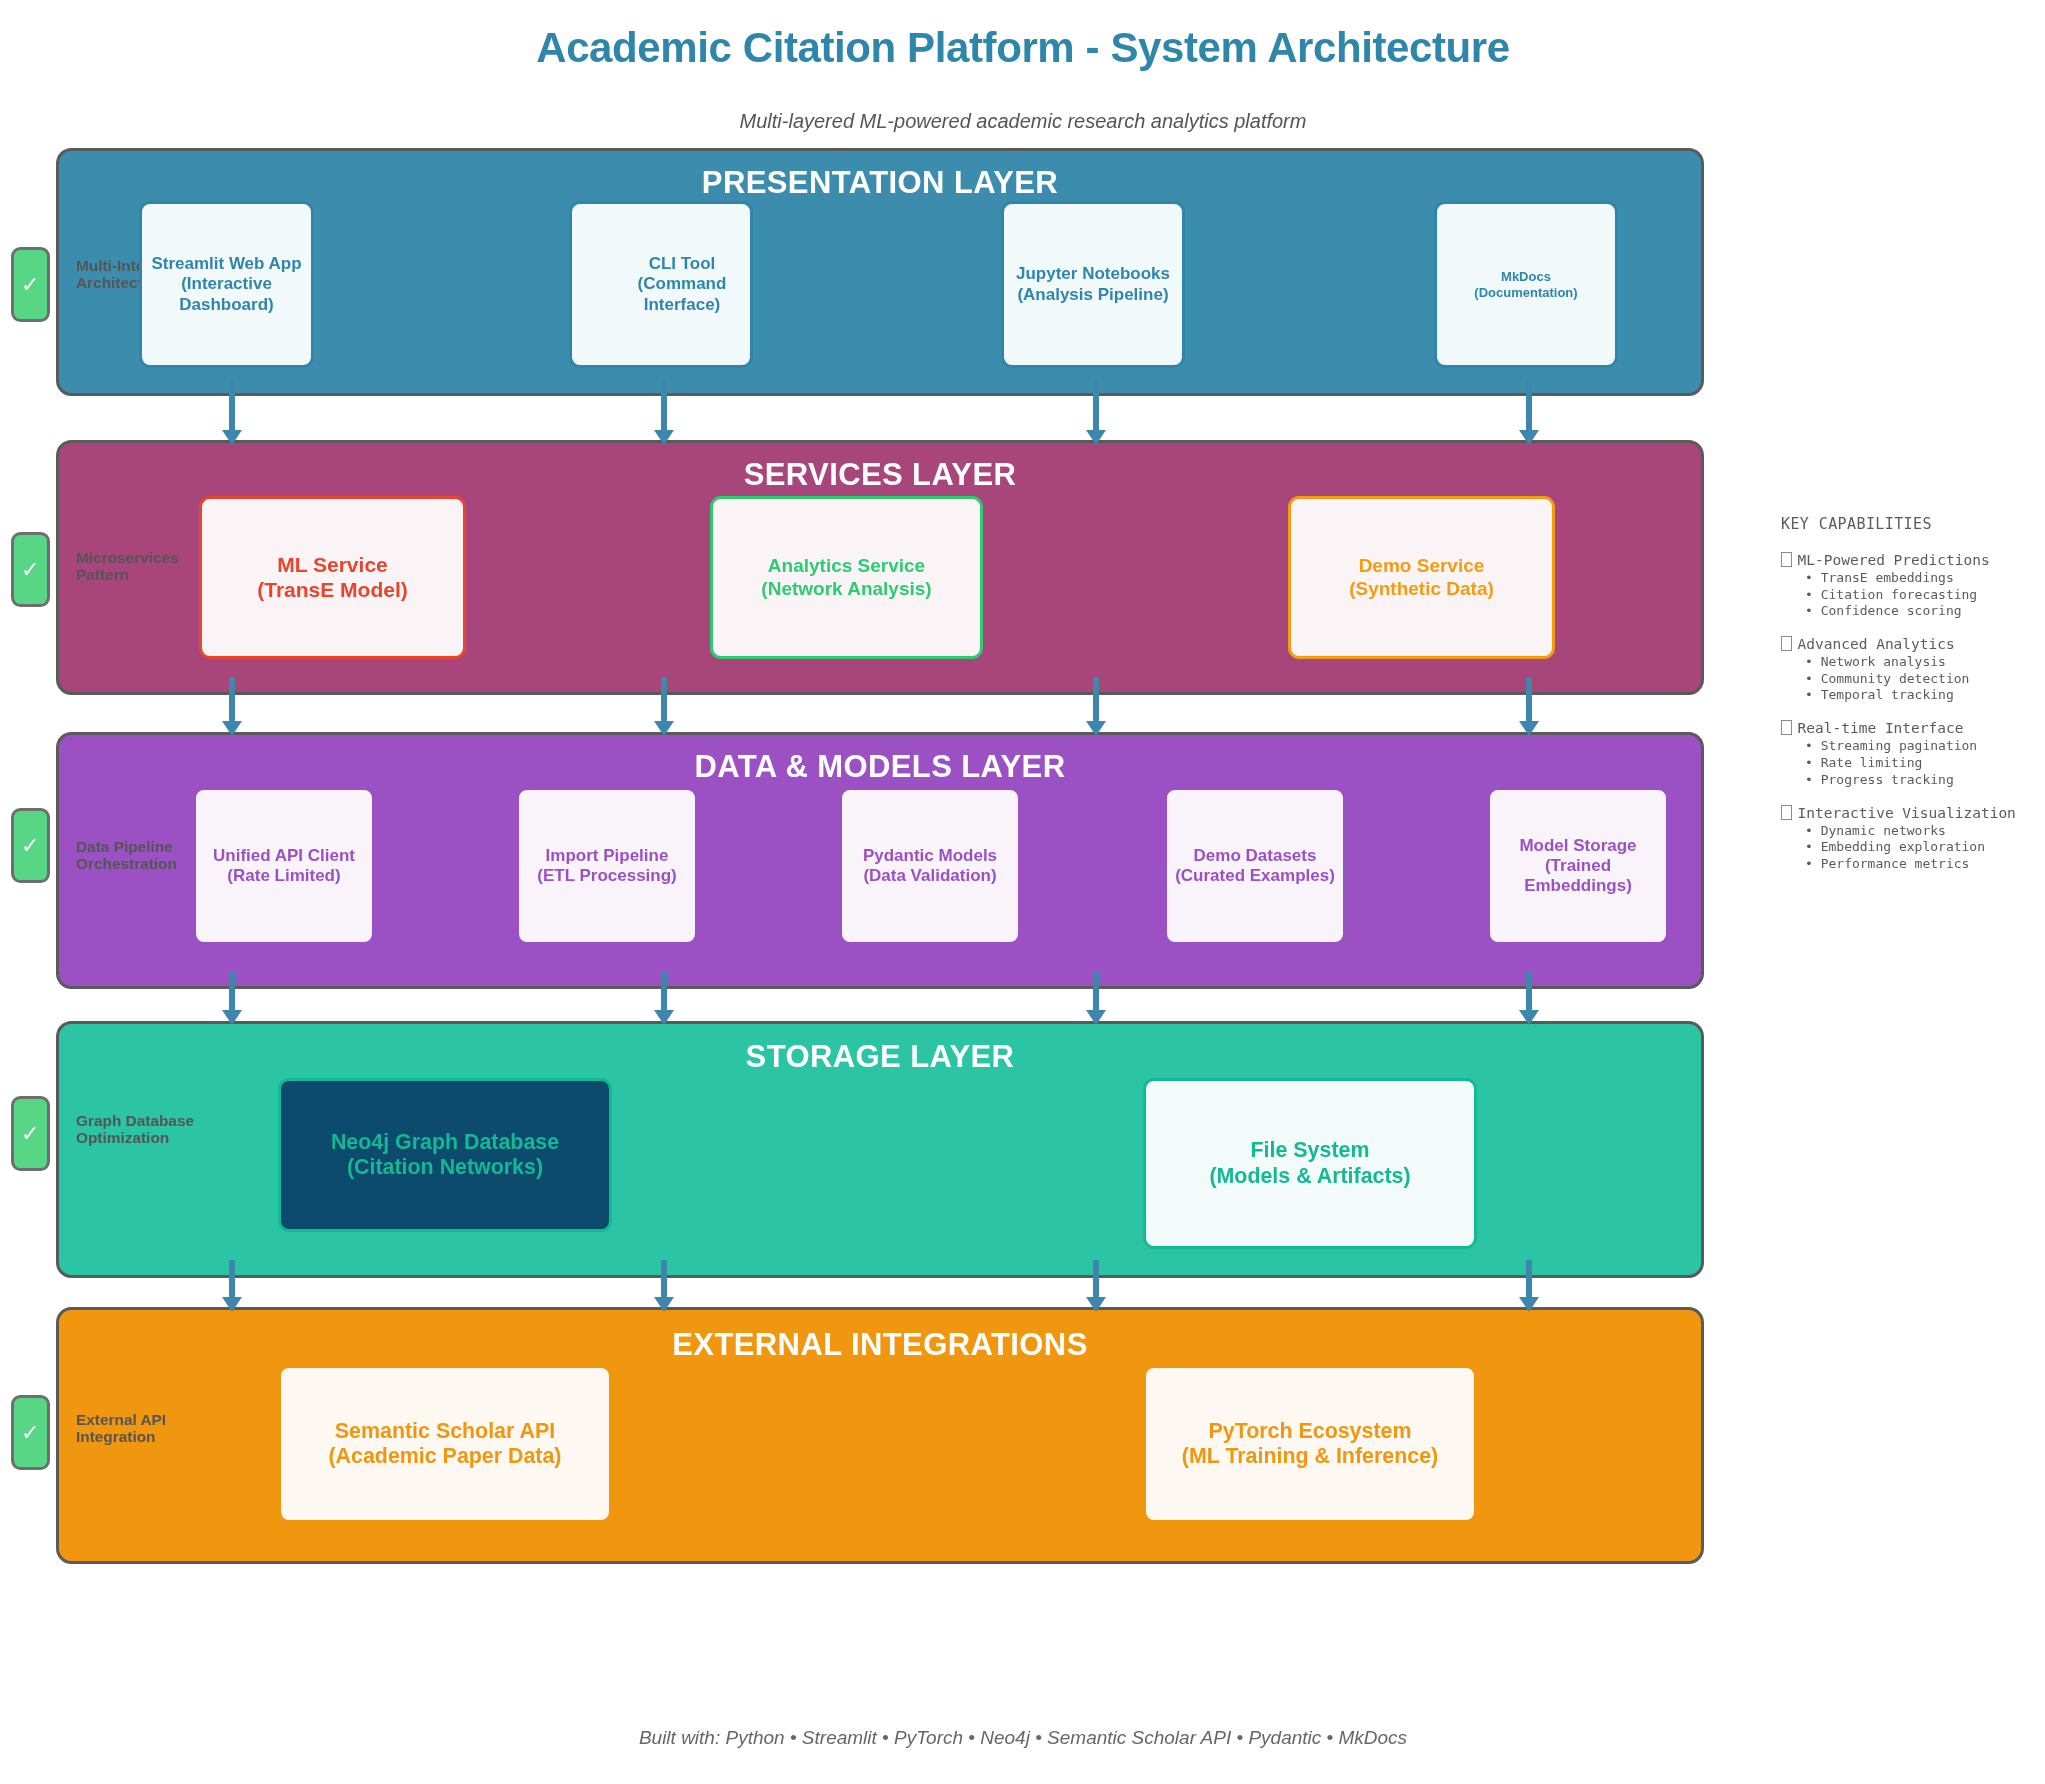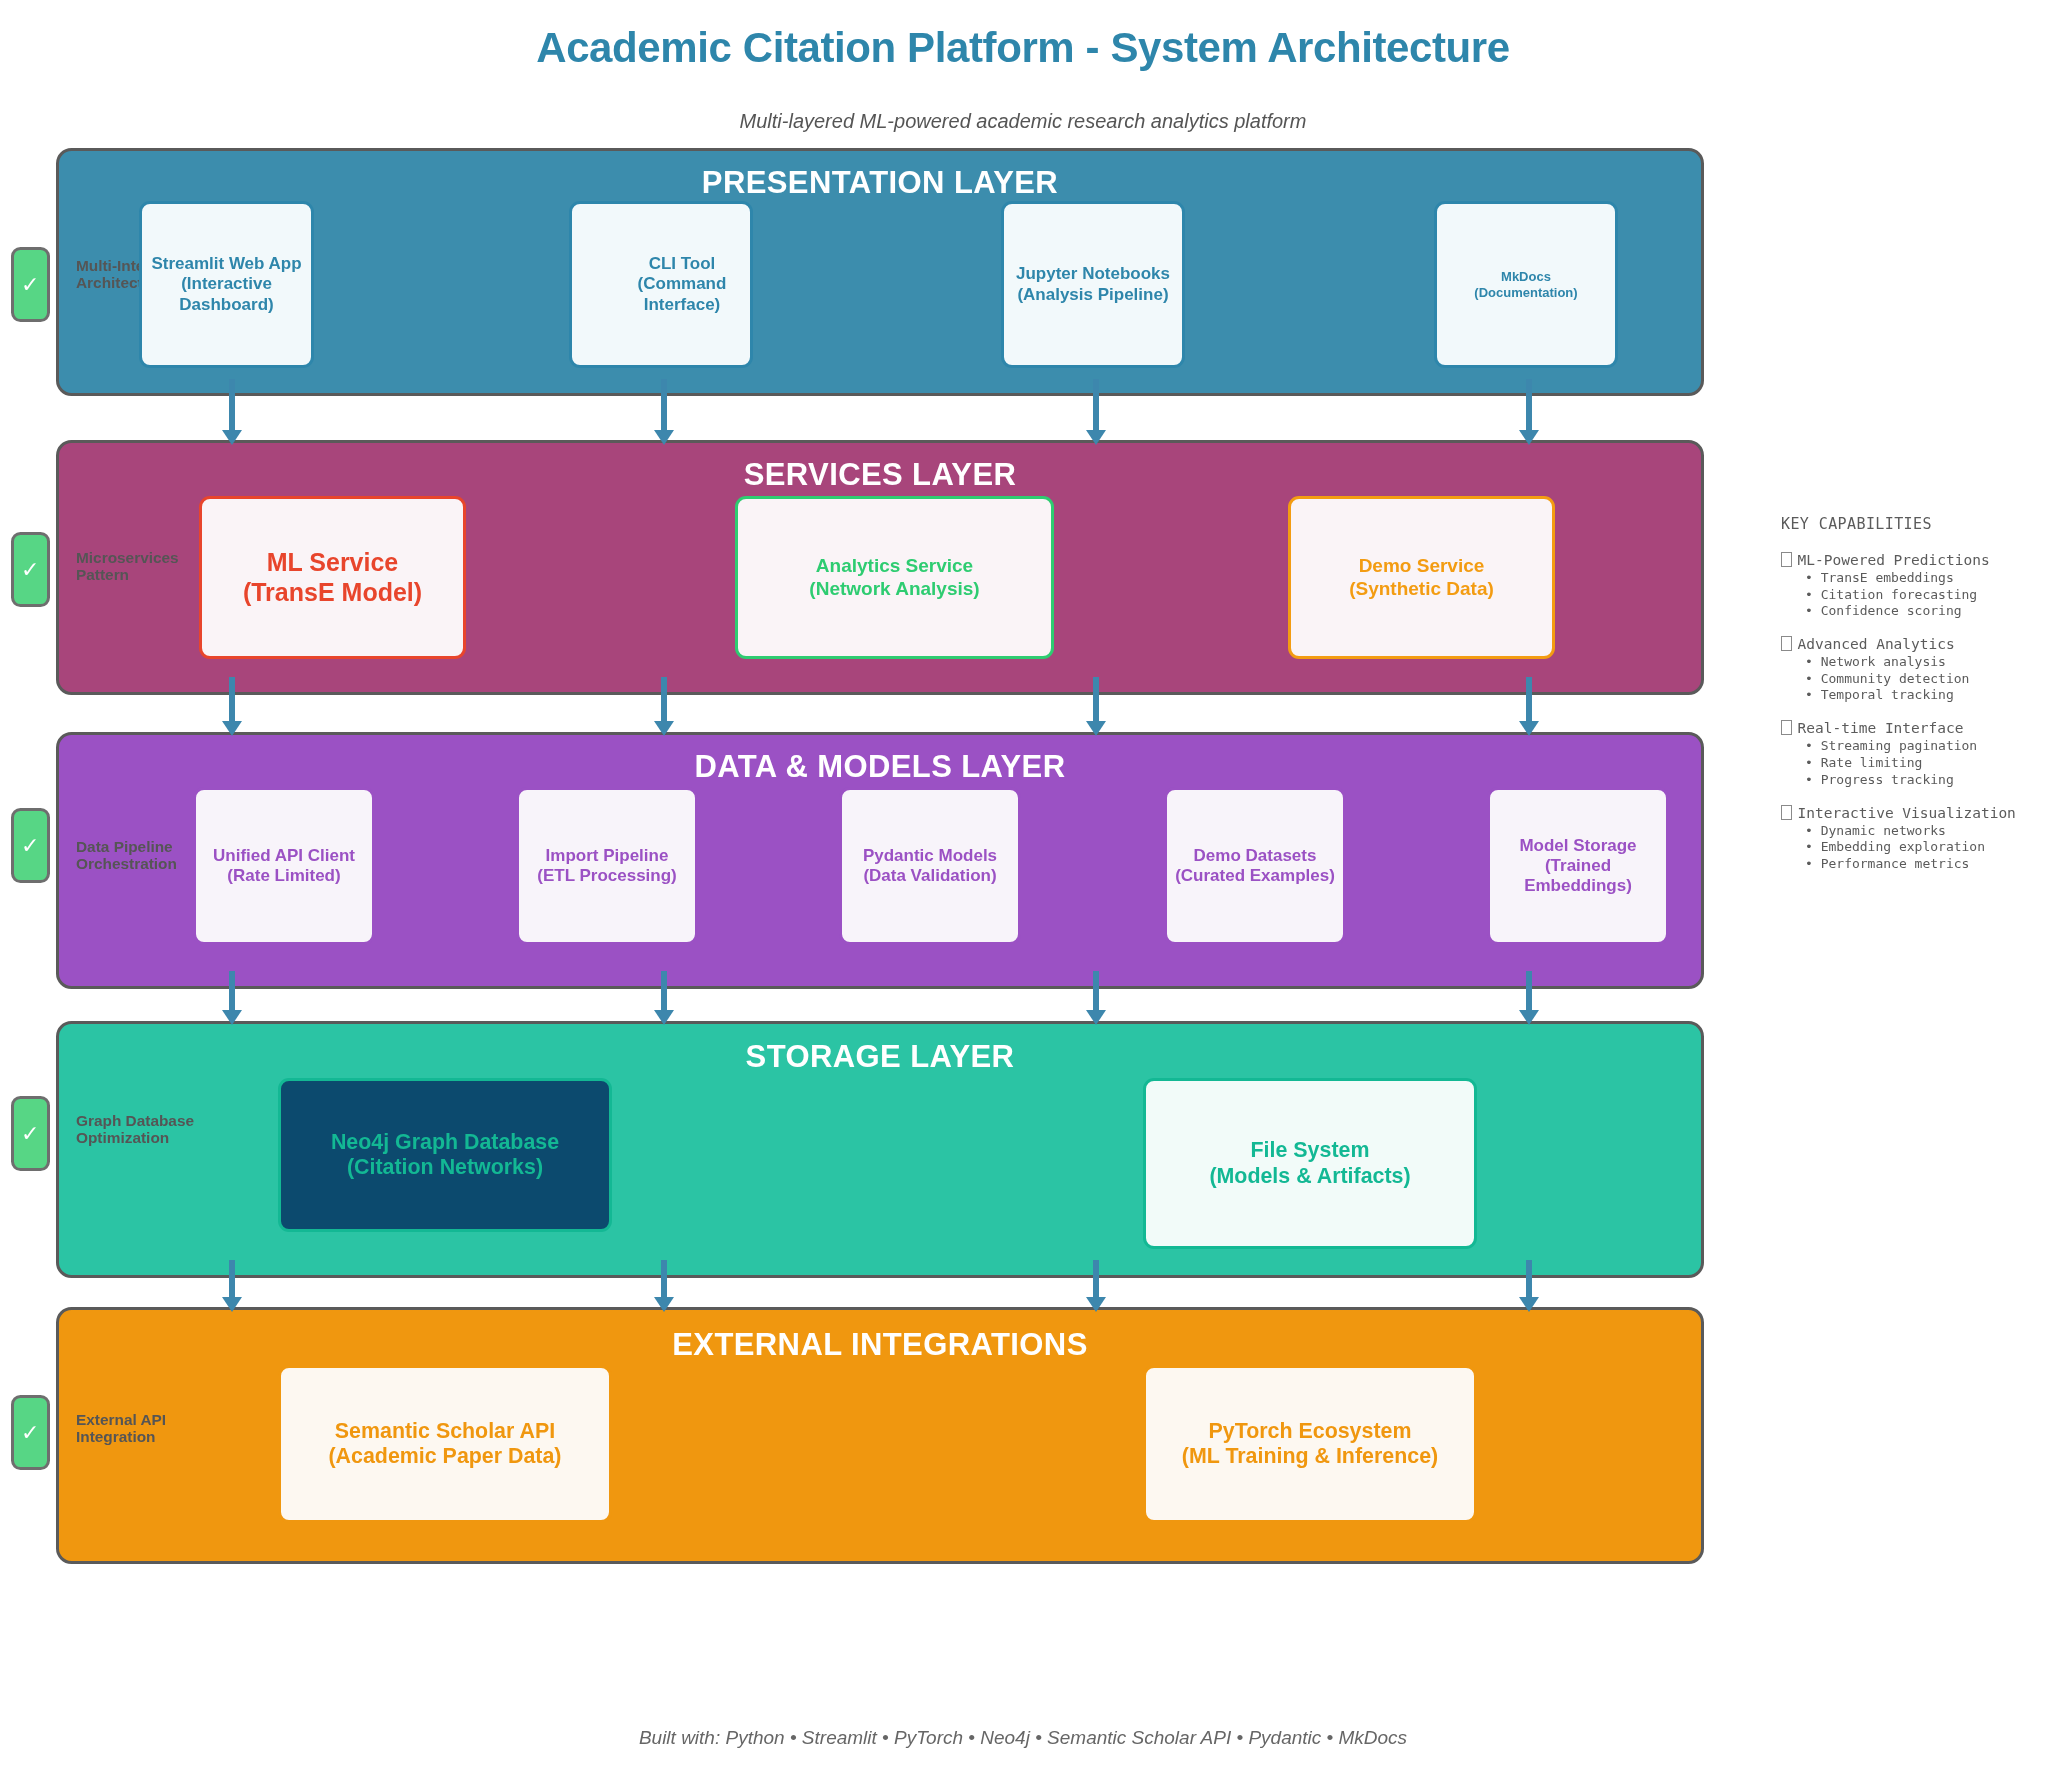--- a/index.html
+++ b/index.html
@@ -101,23 +101,23 @@
 (Command Interface)</div>
       <div class="component" style="left: 1001px; width: 184px; top: 201px; height: 167px; background: rgb(242, 249, 251); border: 3.9px solid rgb(46, 134, 171); color: rgb(46, 134, 171); font-size: 17px;">Jupyter Notebooks
 (Analysis Pipeline)</div>
       <div class="component" style="left: 1434px; width: 184px; top: 201px; height: 167px; background: rgb(242, 249, 251); border: 3.9px solid rgb(46, 134, 171); color: rgb(46, 134, 171); font-size: 13px;">MkDocs
 (Documentation)</div>
       <div class="layer" style="left: 56px; width: 1648px; top: 440px; height: 255px; background: rgb(168, 69, 123);"></div>
       <div class="layer-title" style="top: 457px; left: 56px; width: 1648px;">SERVICES LAYER</div>
       <div class="check-badge" style="left: 10.7px; top: 532px;">✓</div>
       <div class="layer-badge-label" style="left: 76px; top: 549px;">Microservices
 Pattern</div>
-      <div class="component" style="left: 199px; width: 267px; top: 496px; height: 163px; background: rgb(250, 244, 247); border: 3.9px solid rgb(232, 69, 44); color: rgb(232, 69, 44); font-size: 25px;">ML Service
+      <div class="component" style="left: 199px; width: 267px; top: 496px; height: 163px; background: rgb(250, 244, 247); border: 3.9px solid rgb(232, 69, 44); color: rgb(232, 69, 44); font-size: 21px;">ML Service
 (TransE Model)</div>
-      <div class="component" style="left: 735px; width: 319px; top: 496px; height: 163px; background: rgb(250, 244, 247); border: 3.9px solid rgb(46, 204, 113); color: rgb(46, 204, 113); font-size: 19px;">Analytics Service
+      <div class="component" style="left: 710px; width: 273px; top: 496px; height: 163px; background: rgb(250, 244, 247); border: 3.9px solid rgb(46, 204, 113); color: rgb(46, 204, 113); font-size: 19px;">Analytics Service
 (Network Analysis)</div>
       <div class="component" style="left: 1288px; width: 267px; top: 496px; height: 163px; background: rgb(250, 244, 247); border: 3.9px solid rgb(243, 156, 18); color: rgb(243, 156, 18); font-size: 19px;">Demo Service
 (Synthetic Data)</div>
       <div class="layer" style="left: 56px; width: 1648px; top: 732px; height: 257px; background: rgb(155, 81, 196);"></div>
       <div class="layer-title" style="top: 749px; left: 56px; width: 1648px;">DATA &amp; MODELS LAYER</div>
       <div class="check-badge" style="left: 10.7px; top: 808px;">✓</div>
       <div class="layer-badge-label" style="left: 76px; top: 838px;">Data Pipeline
 Orchestration</div>
       <div class="component" style="left: 193px; width: 182px; top: 787px; height: 158px; background: rgb(248, 244, 250); border: 3.9px solid rgb(155, 81, 196); color: rgb(155, 81, 196); font-size: 17px;">Unified API Client
 (Rate Limited)</div>

